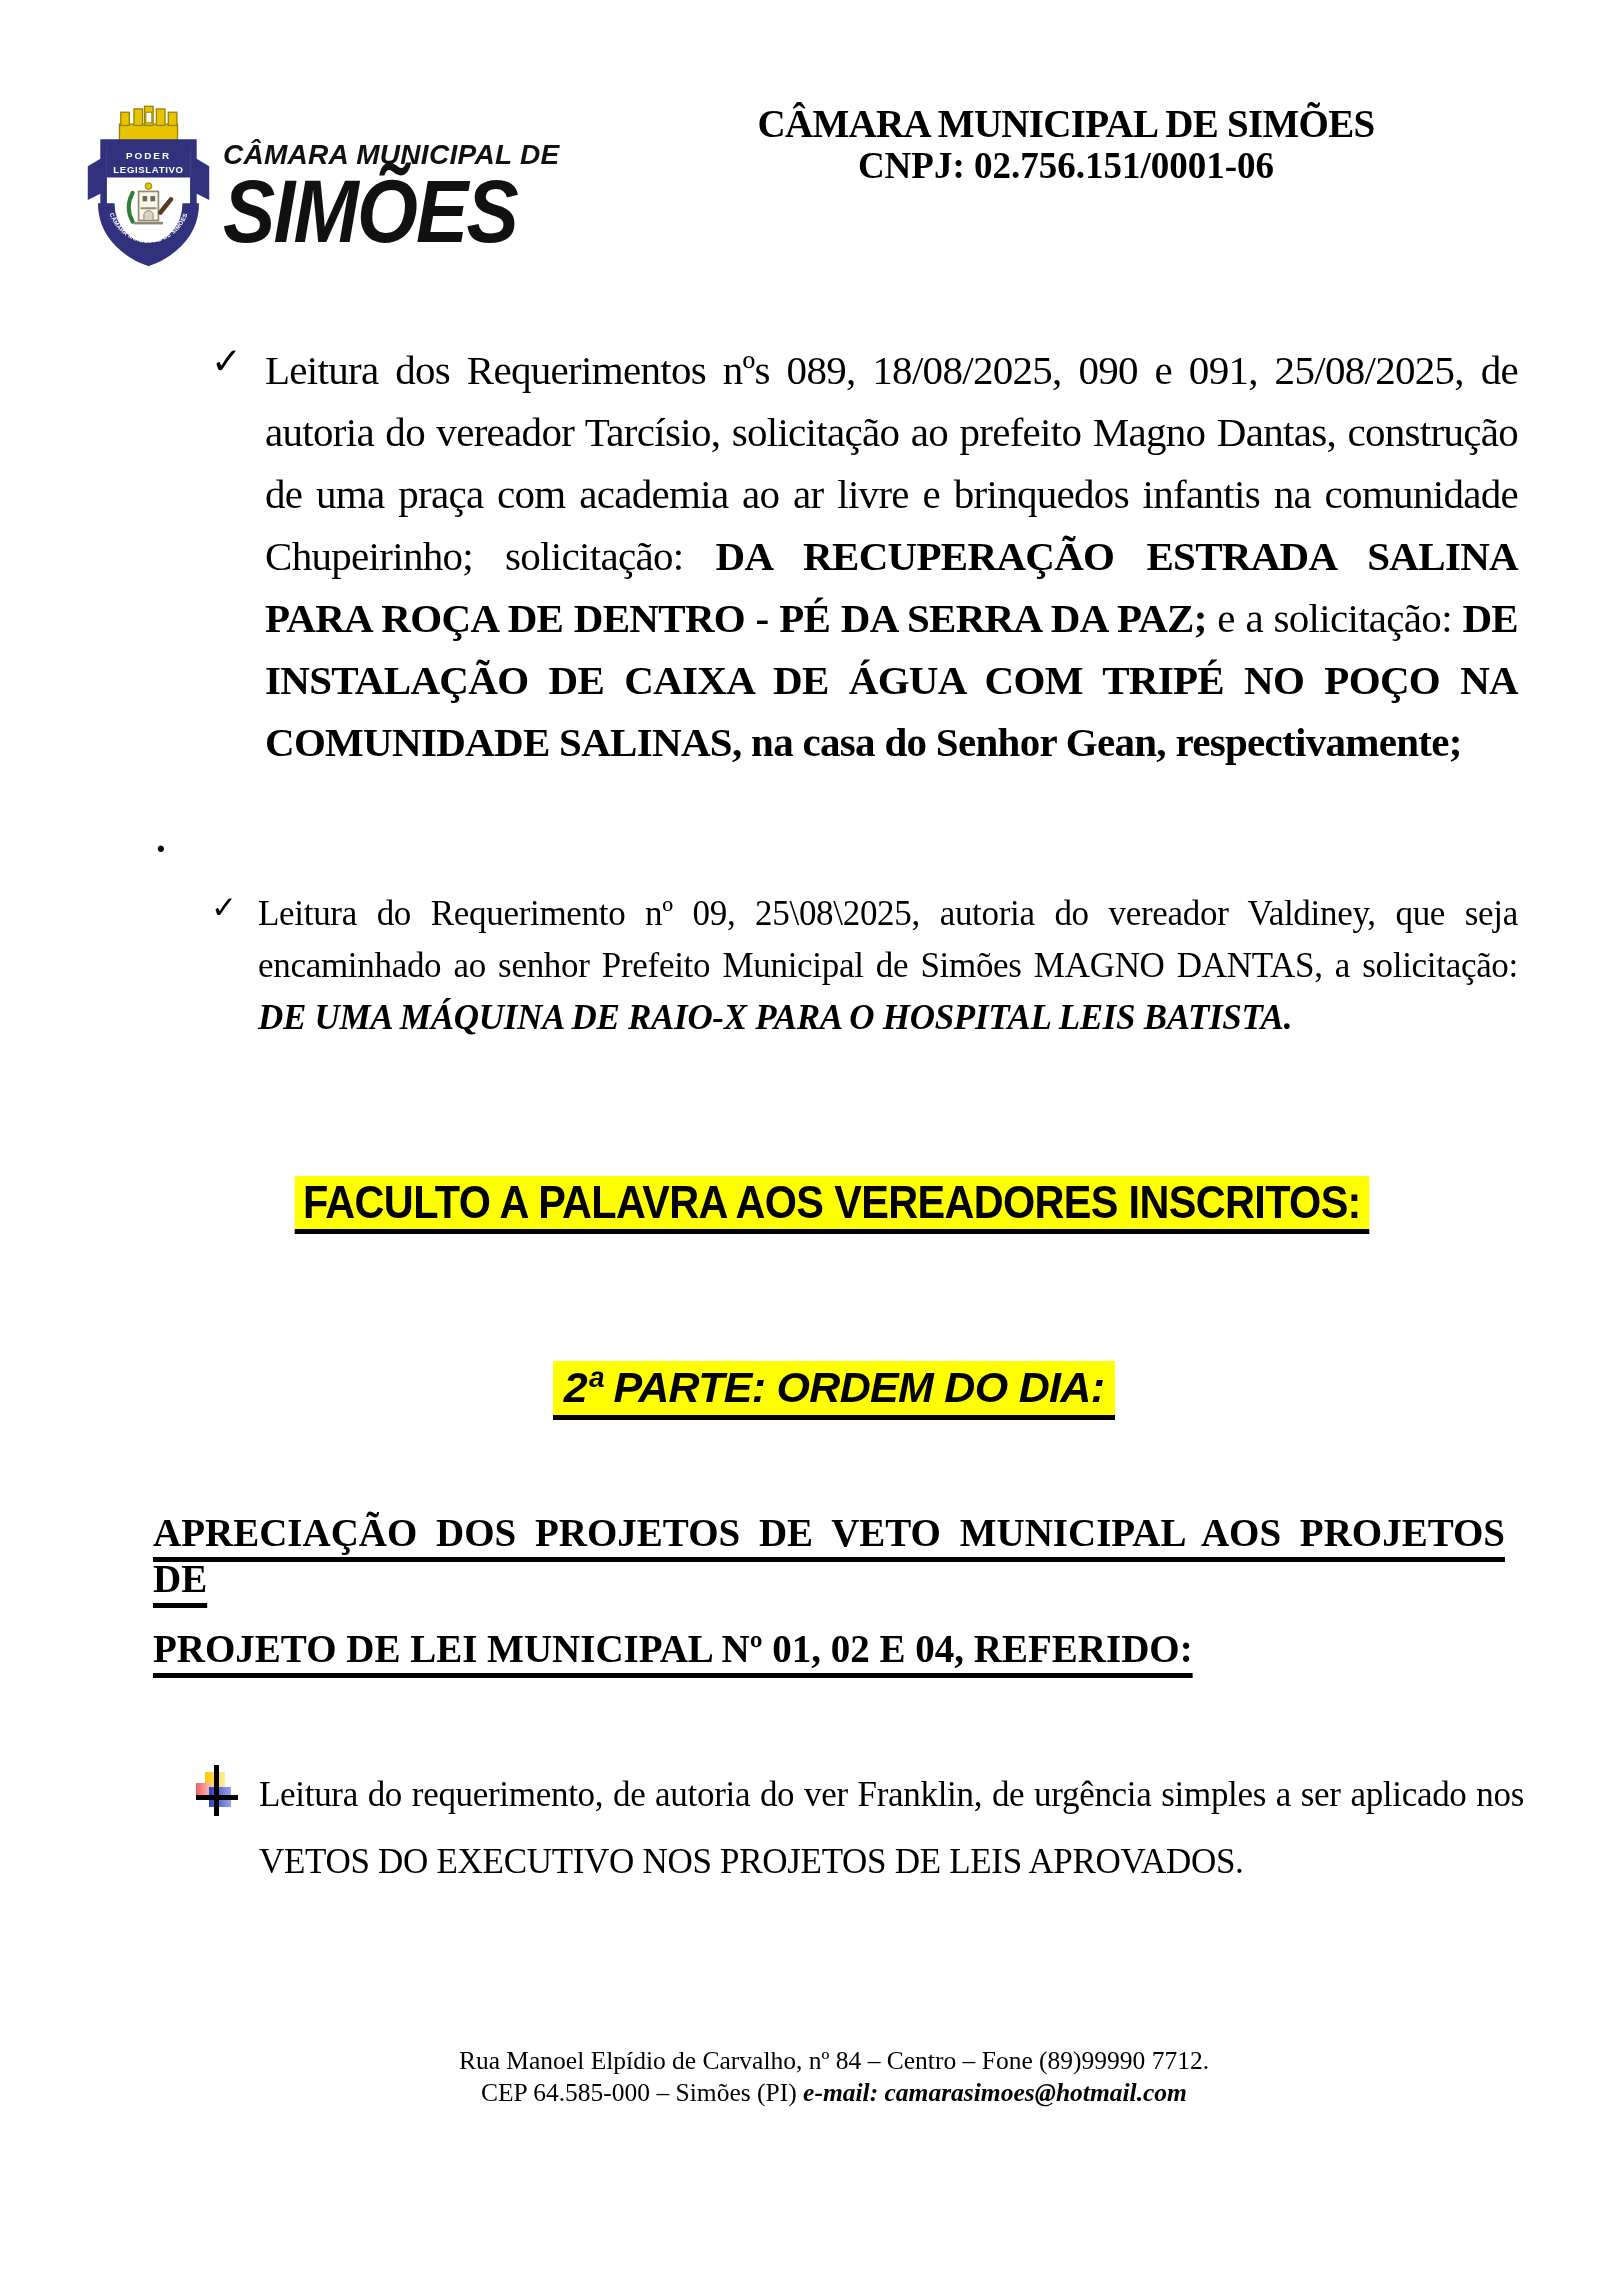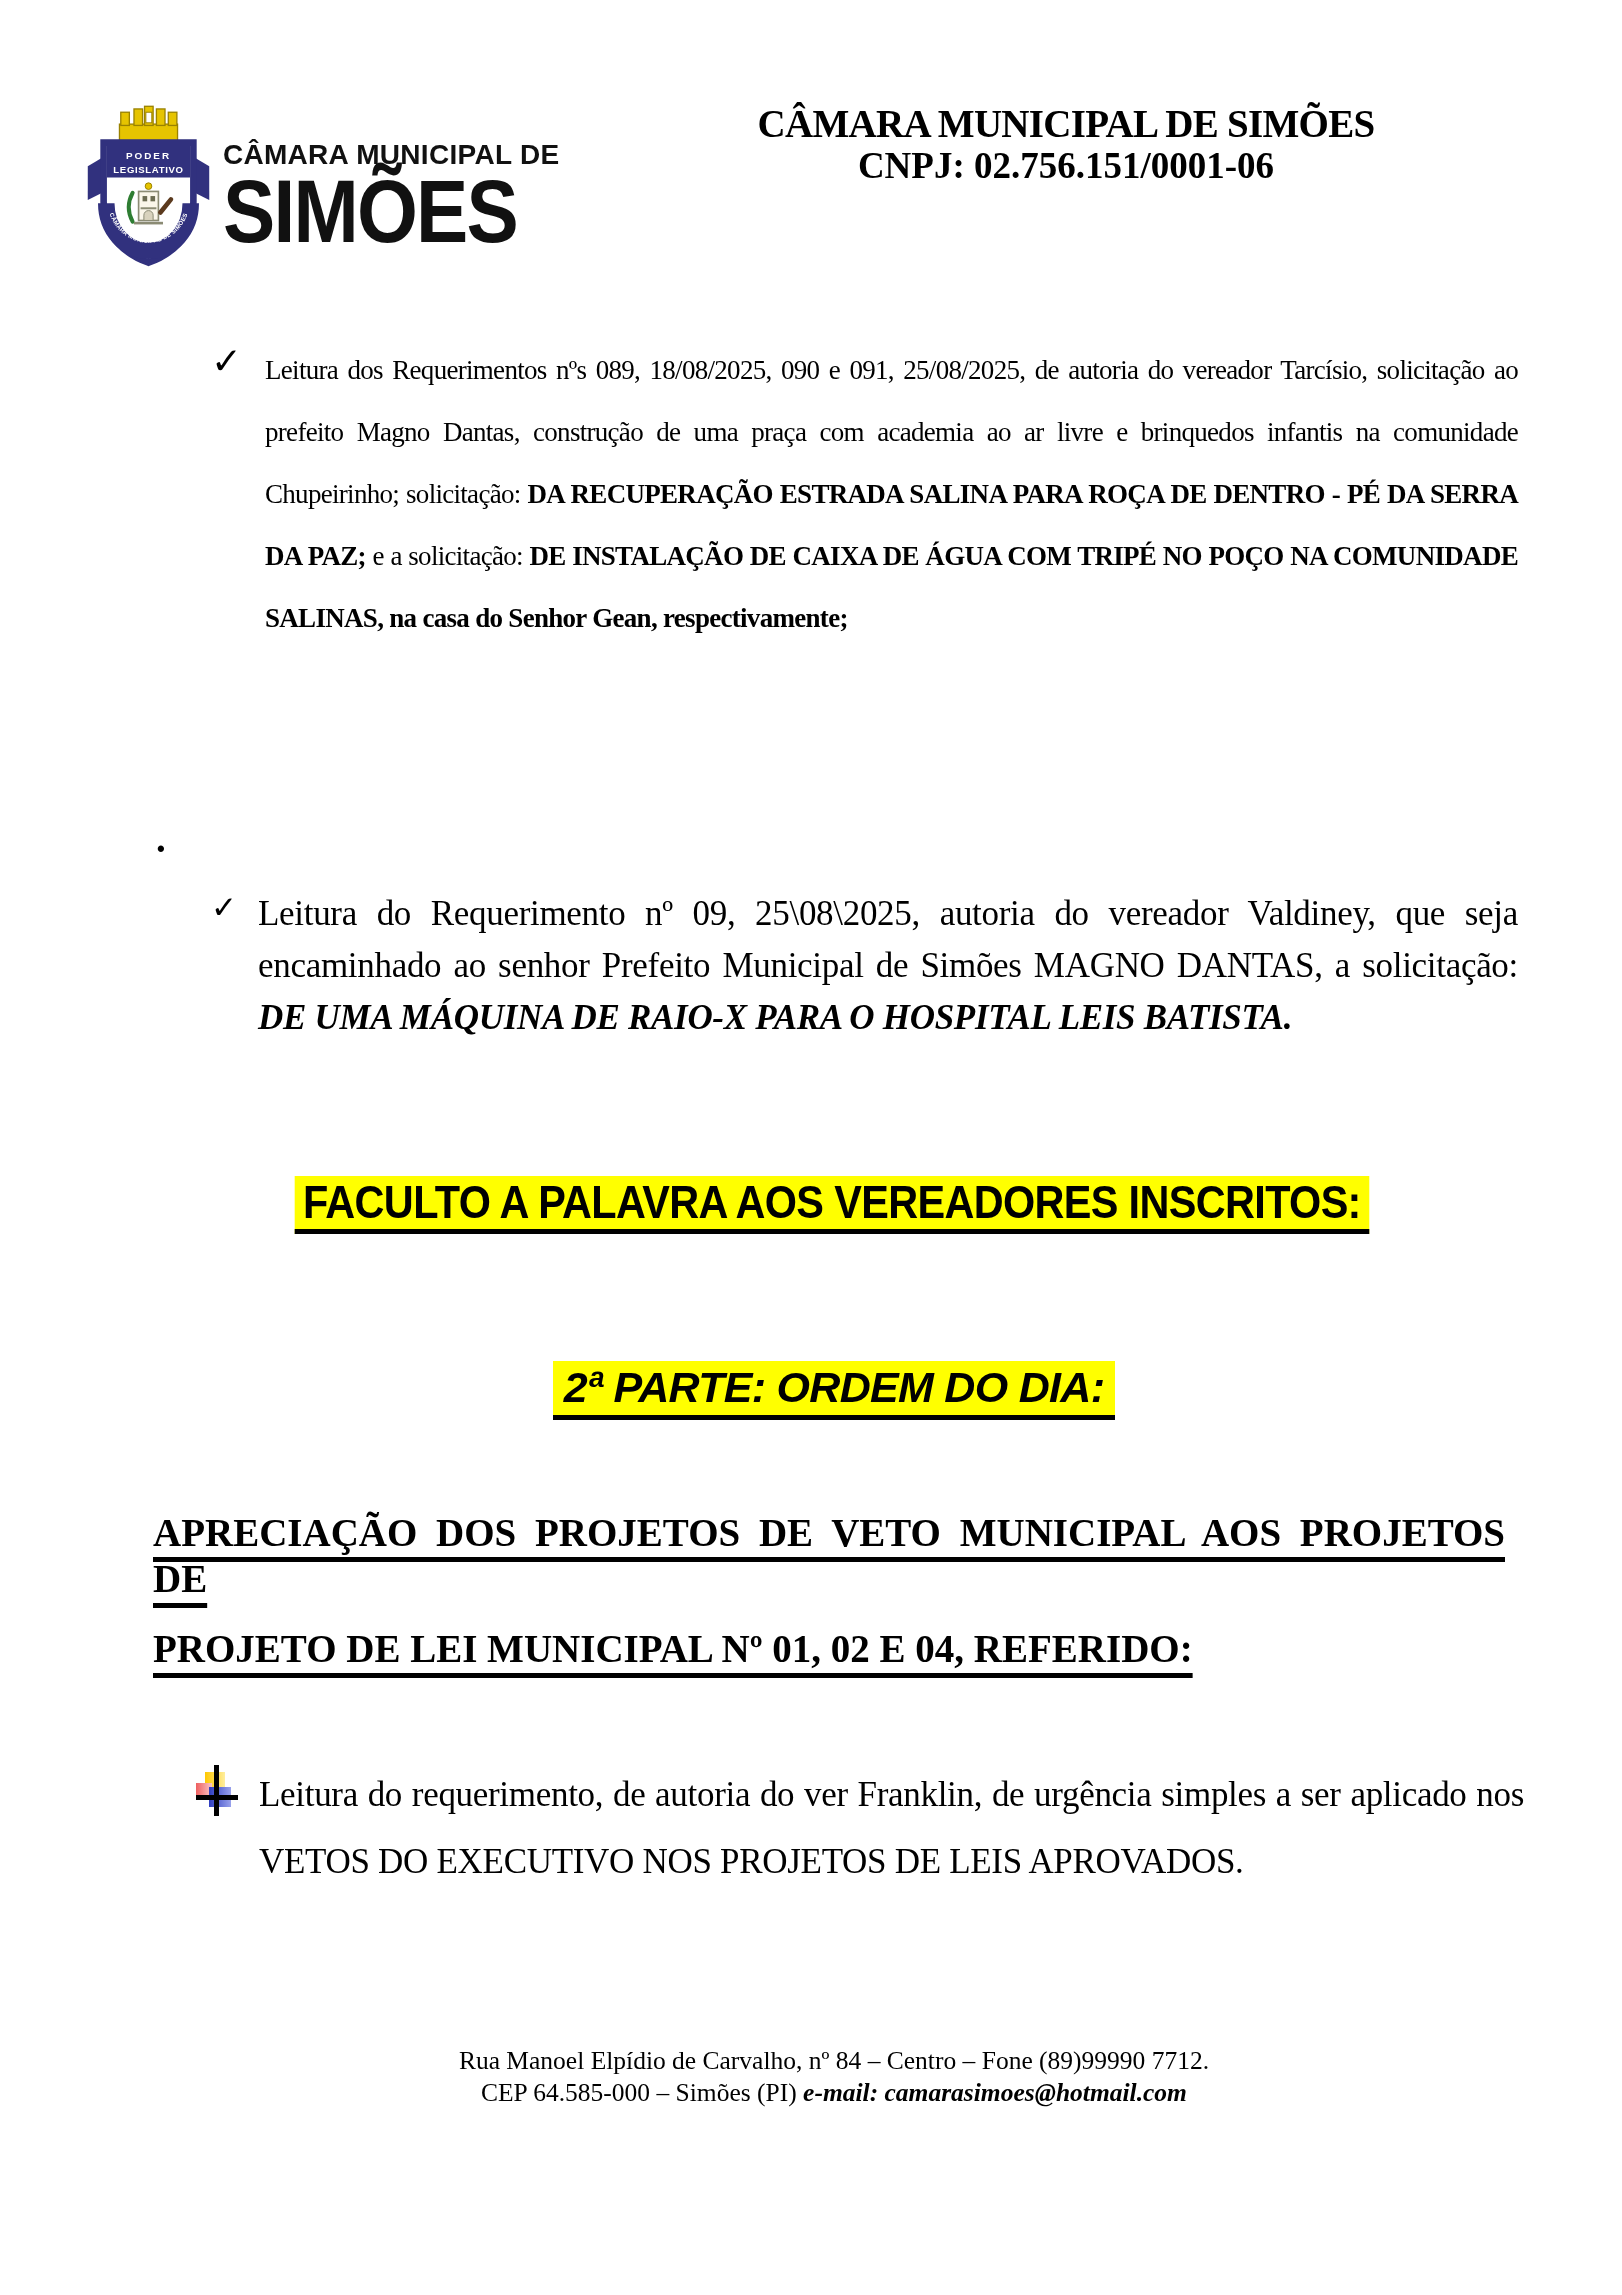--- a/index.html
+++ b/index.html
@@ -8,21 +8,21 @@
     width:1622px;height:2295px;
     background:#fff;
     overflow:hidden;
     color:#000;
     font-family:"Liberation Serif",serif;
   }
 
   
   .logo{position:absolute;left:82px;top:103px;display:flex;}
   .crest{width:133px;height:165px;flex:0 0 auto;}
-  .logo-text{margin:37px 0 0 7.9px;color:#111;}
+  .logo-text{margin:37px 0 0 7.9px;color:#111;font-style:italic;}
   .logo-line1{
     font-family:"Liberation Sans",sans-serif;
     font-weight:800;font-size:28px;line-height:30px;letter-spacing:0.3px;
   }
   .logo-line2{
     font-family:"Liberation Sans",sans-serif;
     font-weight:800;font-size:89px;line-height:73px;letter-spacing:-2px;
     transform:scaleX(0.88);transform-origin:0 50%;
     margin-top:5.2px;
   }
@@ -39,21 +39,21 @@
   .check{
     position:absolute;left:0;top:1.3px;
     font-family:"DejaVu Sans",sans-serif;font-weight:bold;color:#000;
   }
   .btext{margin:0;text-align:justify;}
   .b{font-weight:bold;}
   .i{font-style:italic;text-align:right;}
 
   .bullet1{left:211px;top:339px;width:1307px;}
   .bullet1 .check{font-size:37px;}
-  .bullet1 .btext{padding-left:54px;font-size:27px;line-height:62px;letter-spacing:-0.7px;}
+  .bullet1 .btext{padding-left:54px;font-size:41px;line-height:62px;letter-spacing:-0.7px;}
 
   .stray-period{position:absolute;left:156px;top:816px;font-size:39px;font-weight:bold;}
 
   .bullet2{left:211px;top:888px;width:1307px;}
   .bullet2 .check{font-size:31px;}
   .bullet2 .btext{padding-left:47px;font-size:35px;line-height:52px;letter-spacing:-0.3px;}
 
   
   .hwrap{position:absolute;text-align:center;}
   .h1wrap{left:41px;top:1176px;width:1582px;}

